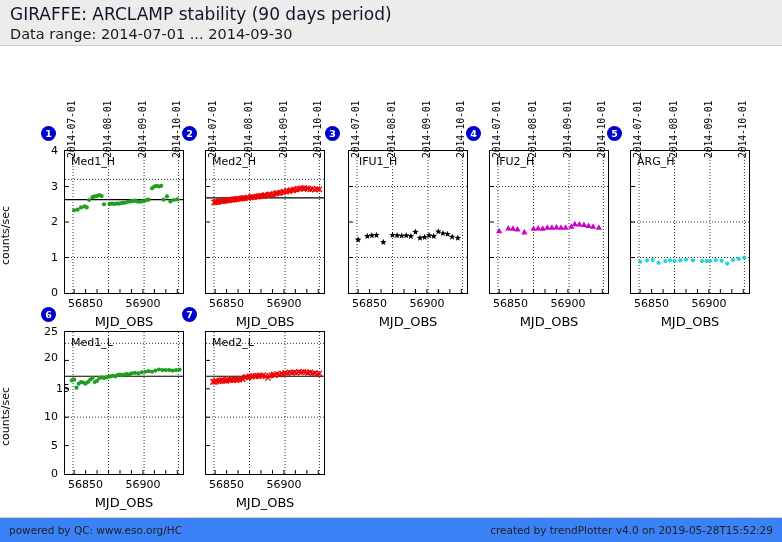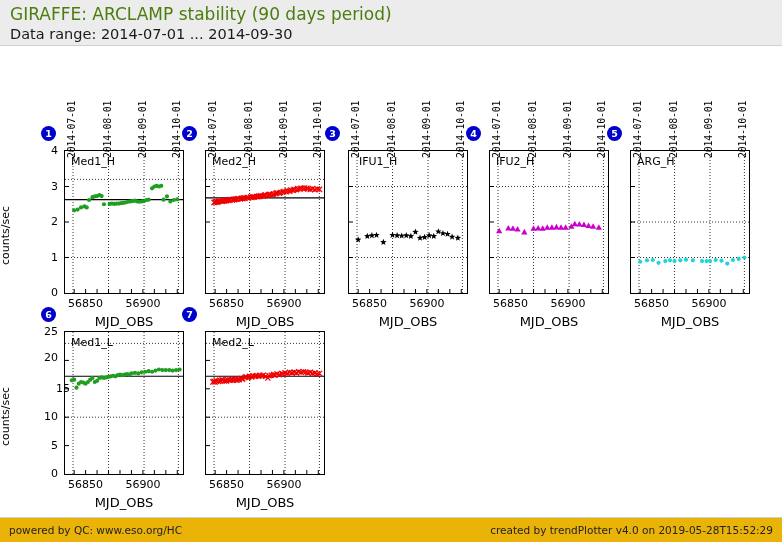--- a/index.html
+++ b/index.html
@@ -8,26 +8,26 @@
     background:#ffffff;
     font-family:"DejaVu Sans","Liberation Sans",sans-serif;
     overflow:hidden;position:relative;
   }
   
   #header{
     position:absolute;left:0;top:0;width:782px;height:46px;
     background:#ececec;border-bottom:1px solid #cfcfcf;
     box-sizing:border-box;padding:4px 0 0 10px;
   }
-  #title{font-size:17px;color:#4d7c0f;line-height:21px;white-space:nowrap;}
+  #title{font-size:17px;color:#0f172a;line-height:21px;white-space:nowrap;}
   #subtitle{font-size:14.5px;color:#1a1a1a;line-height:19px;white-space:nowrap;}
   
   #footer{
     position:absolute;left:0;top:517px;width:782px;height:25px;
-    background:#eab308;border-top:1px solid #cfcfcf;box-sizing:border-box;
+    background:#3b82f6;border-top:1px solid #cfcfcf;box-sizing:border-box;
   }
   #footer .fl{position:absolute;left:9px;top:6px;font-size:10.5px;color:#222;}
   #footer .fr{position:absolute;right:9px;top:6px;font-size:10.5px;color:#222;}
   
   #canvas{position:absolute;left:0;top:46px;width:782px;height:471px;background:#fff;}
   .panel{position:absolute;}
   .frame{position:absolute;border:1px solid #000;box-sizing:border-box;background:#fff;overflow:hidden;}
   .plotsvg{position:absolute;left:0;top:0;}
   .ptitle{
     position:absolute;font-size:11px;color:#000;white-space:nowrap;

